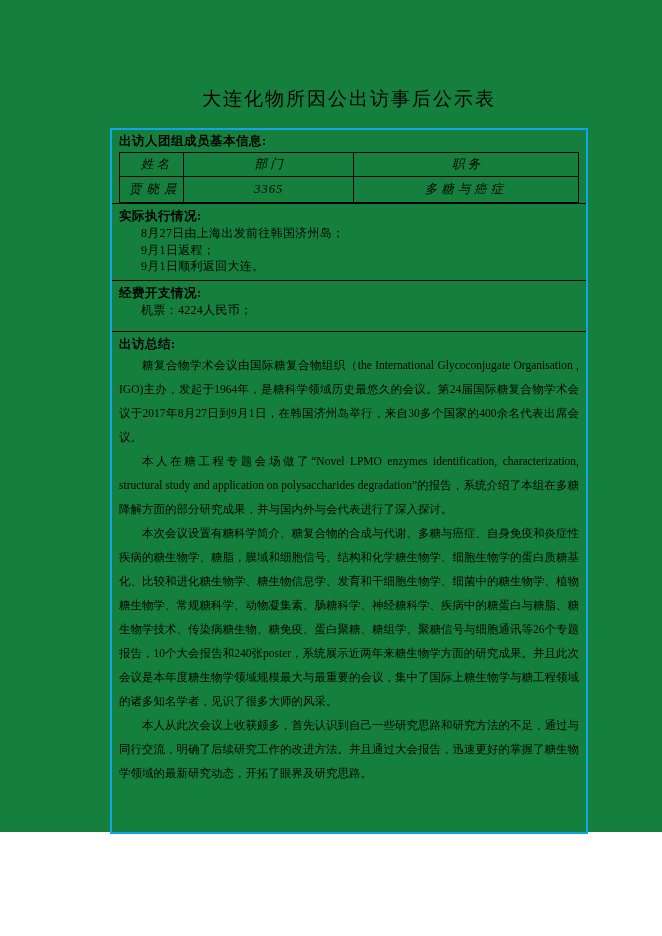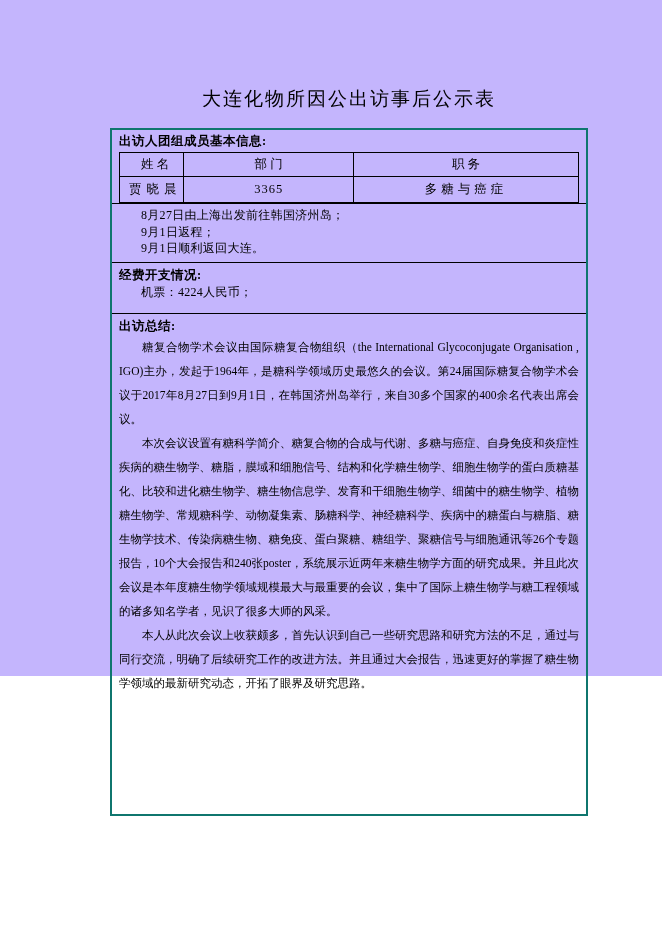--- a/index.html
+++ b/index.html
@@ -6,36 +6,36 @@
   html, body { background: #ffffff; }
   body {
     width: 662px;
     height: 936px;
     font-family: "Liberation Serif", "DejaVu Serif", serif;
     color: #000;
     overflow: hidden;
   }
   .page {
     width: 662px;
-    height: 676px;
-    background: #c4b5fd;
+    height: 832px;
+    background: #15803d;
     position: relative;
     padding-left: 36px;
   }
   .doc-title {
     padding-top: 86px;
     text-align: center;
     font-size: 19px;
     letter-spacing: 2px;
     font-weight: 500;
   }
   .form-table {
     width: 478px;
     margin: 16px auto 0 auto;
-    border: 2px solid #0f766e;
+    border: 2px solid #0ea5e9;
   }
   .form-row {
     border-bottom: 1px solid #000;
     padding: 3px 7px 4px 7px;
   }
   .form-row:last-child { border-bottom: none; }
   .section-label {
     font-size: 12.5px;
     font-weight: bold;
     line-height: 18px;
@@ -47,20 +47,21 @@
     width: 100%;
     border-collapse: collapse;
     margin-top: 2px;
   }
   .member-table th, .member-table td {
     border: 1px solid #000;
     font-weight: normal;
     font-size: 12.5px;
     text-align: center;
     vertical-align: middle;
+    font-style: italic;
   }
   .member-table th { height: 24px; }
   .member-table td { height: 26px; }
   .col-name, .cell-name { width: 14%; text-align: left; padding-left: 7px; }
   .col-dept, .cell-dept { width: 37%; }
   .col-title, .cell-title { width: 49%; }
   .cell-name { letter-spacing: 5px; font-weight: 500; }
   .cell-title { letter-spacing: 4px; }
   .cell-dept { letter-spacing: 1px; }
   
@@ -105,31 +106,33 @@
           <tr class="member-row">
             <td class="cell-name">贾晓晨</td>
             <td class="cell-dept">3365</td>
             <td class="cell-title">多糖与癌症</td>
           </tr>
         </tbody>
       </table>
     </div>
 
     <div class="form-row execution">
+      <div class="section-label">实际执行情况:</div>
       <div class="line">8月27日由上海出发前往韩国济州岛；</div>
       <div class="line">9月1日返程；</div>
       <div class="line">9月1日顺利返回大连。</div>
     </div>
 
     <div class="form-row expenses">
       <div class="section-label">经费开支情况:</div>
       <div class="line">机票：4224人民币；</div>
     </div>
 
     <div class="form-row summary">
       <div class="section-label">出访总结:</div>
       <p>糖复合物学术会议由国际糖复合物组织（the International Glycoconjugate Organisation , IGO)主办，发起于1964年，是糖科学领域历史最悠久的会议。第24届国际糖复合物学术会议于2017年8月27日到9月1日，在韩国济州岛举行，来自30多个国家的400余名代表出席会议。</p>
+      <p>本人在糖工程专题会场做了“Novel LPMO enzymes identification, characterization, structural study and application on polysaccharides degradation”的报告，系统介绍了本组在多糖降解方面的部分研究成果，并与国内外与会代表进行了深入探讨。</p>
       <p>本次会议设置有糖科学简介、糖复合物的合成与代谢、多糖与癌症、自身免疫和炎症性疾病的糖生物学、糖脂，膜域和细胞信号、结构和化学糖生物学、细胞生物学的蛋白质糖基化、比较和进化糖生物学、糖生物信息学、发育和干细胞生物学、细菌中的糖生物学、植物糖生物学、常规糖科学、动物凝集素、肠糖科学、神经糖科学、疾病中的糖蛋白与糖脂、糖生物学技术、传染病糖生物、糖免疫、蛋白聚糖、糖组学、聚糖信号与细胞通讯等26个专题报告，10个大会报告和240张poster，系统展示近两年来糖生物学方面的研究成果。并且此次会议是本年度糖生物学领域规模最大与最重要的会议，集中了国际上糖生物学与糖工程领域的诸多知名学者，见识了很多大师的风采。</p>
       <p>本人从此次会议上收获颇多，首先认识到自己一些研究思路和研究方法的不足，通过与同行交流，明确了后续研究工作的改进方法。并且通过大会报告，迅速更好的掌握了糖生物学领域的最新研究动态，开拓了眼界及研究思路。</p>
     </div>
 
   </div>
 </div>
 
 </body></html>

